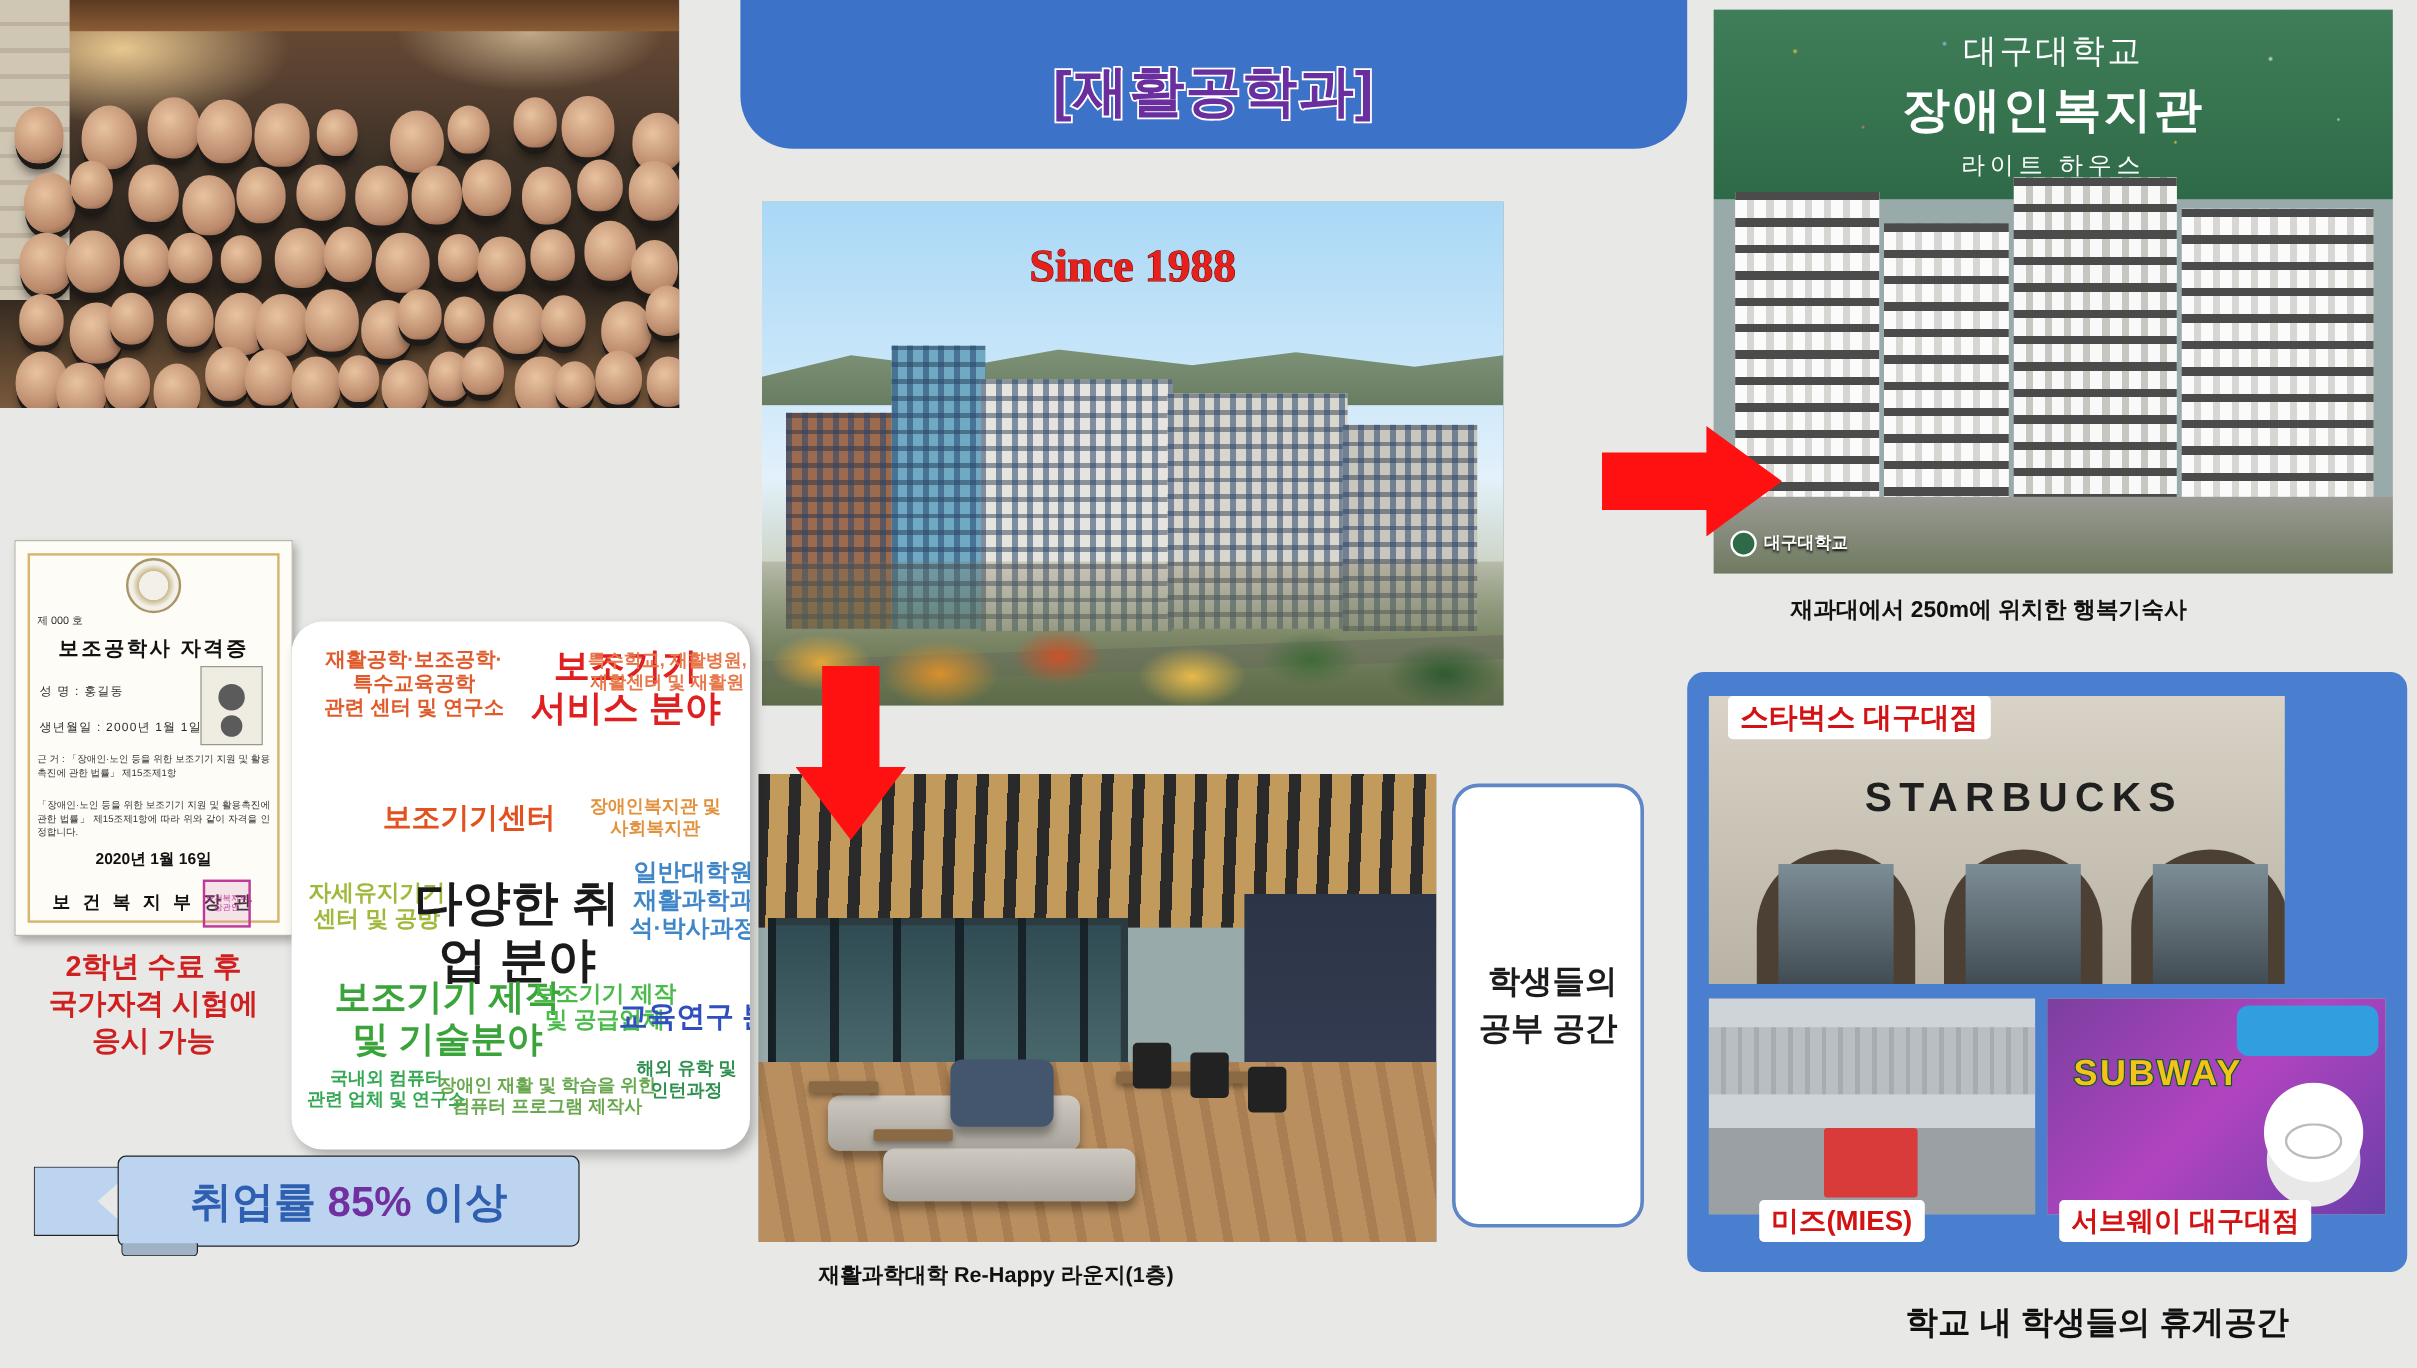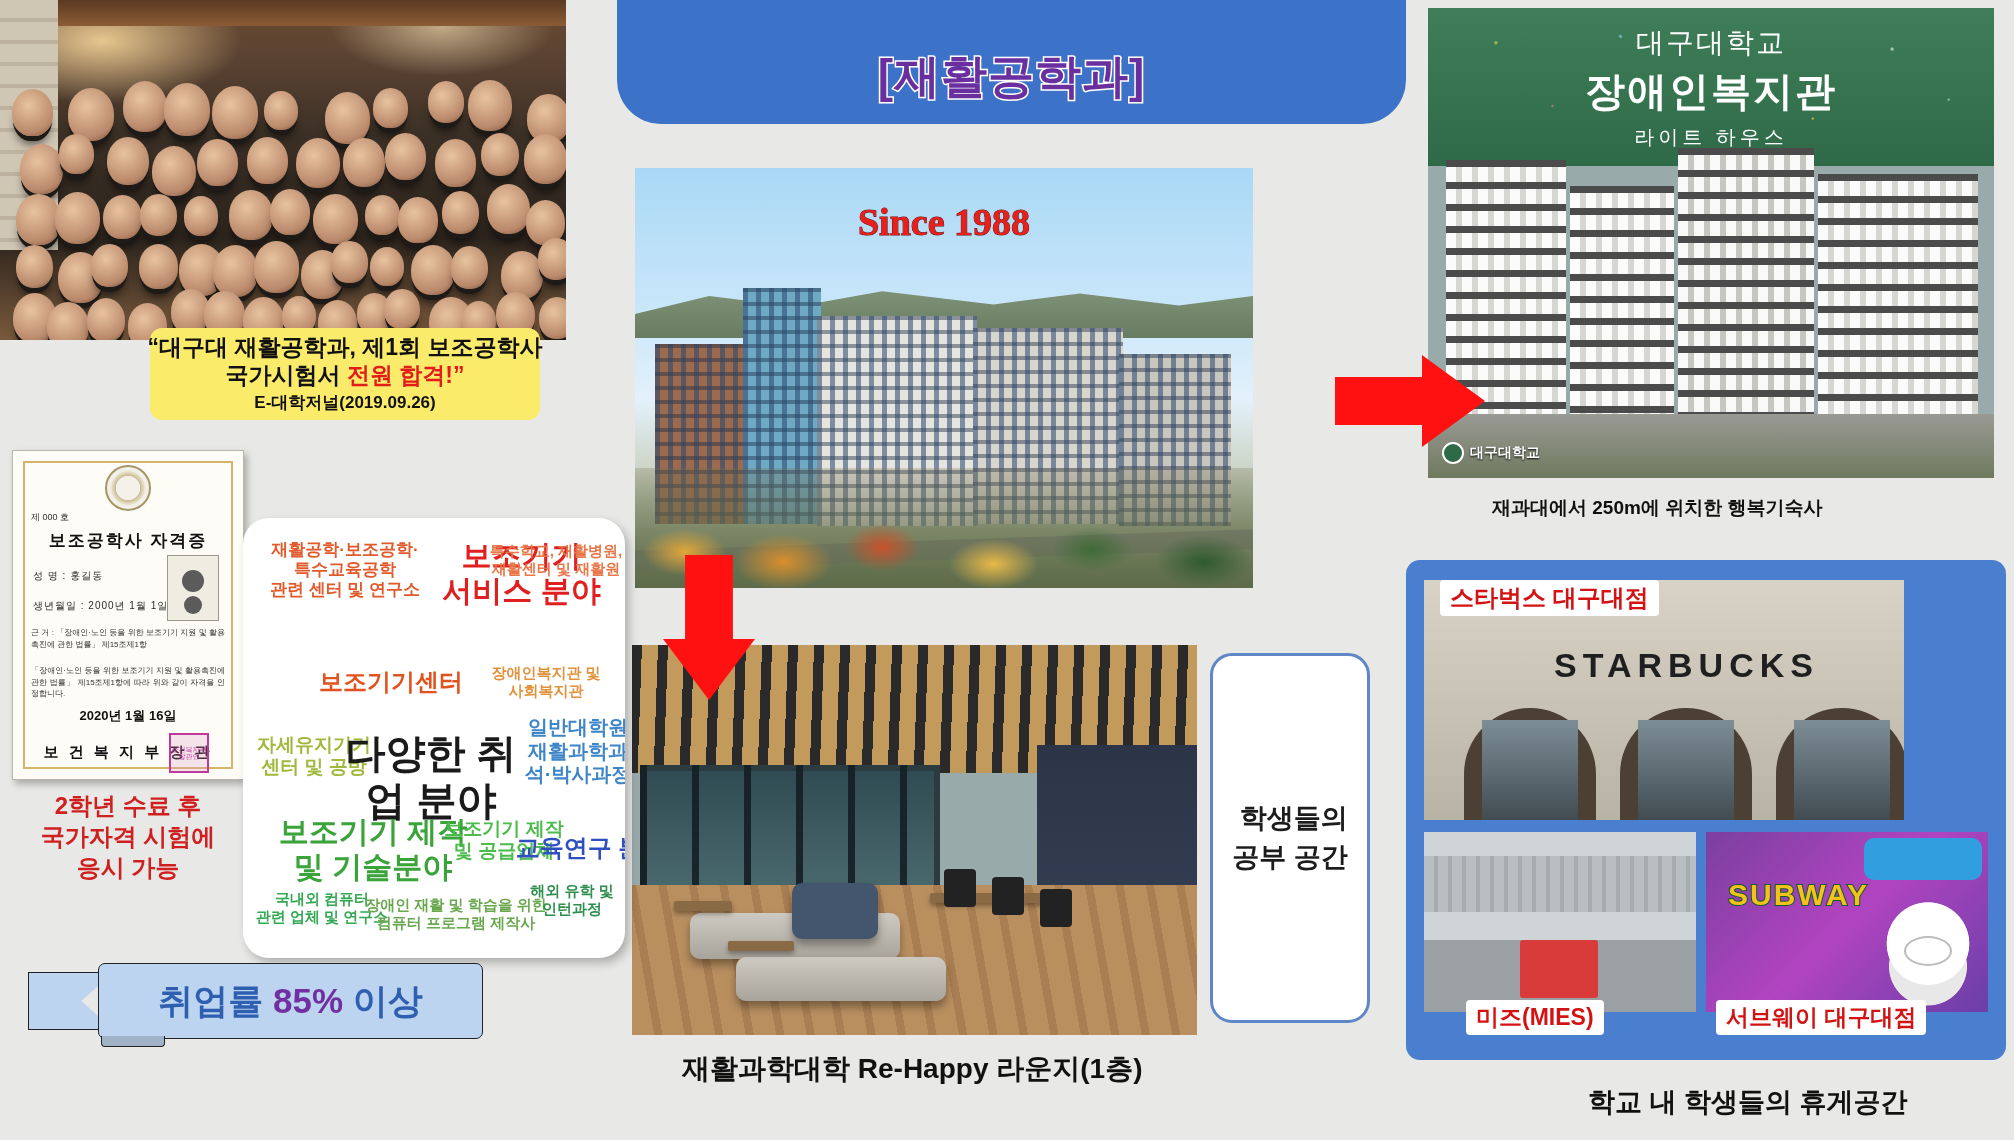--- a/index.html
+++ b/index.html
@@ -189,21 +189,21 @@
 
   
   #study-card {
     left: 1210px; top: 653px; width: 160px; height: 370px;
     border: 3px solid #5f86c6; border-radius: 22px; background: #ffffff;
     display:flex; align-items:center; justify-content:center; z-index: 16;
   }
   #study-card .t { text-align:right; font-size: 27px; font-weight: bold; color:#1c1c1c; line-height: 1.45; }
 
   
-  .cap { font-size: 28px; font-weight: bold; color: #111; white-space: nowrap; z-index: 22; }
+  .cap { font-size: 18px; font-weight: bold; color: #111; white-space: nowrap; z-index: 22; }
   #cap-lounge { left: 682px; top: 1050px; }
   #cap-dorm { left: 1492px; top: 495px; font-size: 19px; }
   #cap-rest { left: 1588px; top: 1084px; font-size: 27px; }
 
   
   #dorm-photo { left: 1428px; top: 8px; width: 566px; height: 470px; z-index: 10; }
   #dorm-photo .banner {
     position:absolute; left:0; right:0; top:0; height: 158px;
     background: linear-gradient(180deg,#3f7e58,#2f6a48);
     display:flex; flex-direction:column; align-items:center; justify-content:center; gap:2px;
@@ -339,27 +339,20 @@
         <div class="head" style="width: 34.153px; height: 39.2759px; left: 461.695px; top: 301.041px; z-index: 4;"></div>
         <div class="head" style="width: 39.3285px; height: 45.2278px; left: 495.898px; top: 291.524px; z-index: 4;"></div>
         <div class="head" style="width: 35.9233px; height: 41.3118px; left: 539.047px; top: 297.307px; z-index: 4;"></div>
       </div>
   </div>
 
   <div class="abs" id="title-banner">
     <div id="title-text">[재활공학과]</div>
   </div>
 
-  <div class="abs" id="news-box">
-    <div class="l1">“대구대 재활공학과, 제1회 보조공학사</div>
-    <div class="l2">
-      <span>국가시험서 </span><span class="hl">전원 합격!”</span>
-    </div>
-    <div class="src">E-대학저널(2019.09.26)</div>
-  </div>
 
   <div class="abs" id="certificate">
     <div class="inner-border"></div>
     <div class="seal-logo"></div>
     <div class="doc-no">제 000 호</div>
     <div class="cert-title">보조공학사 자격증</div>
     <div class="photo-box"></div>
     <div class="fieldrow" style="top:118px">
       <span>성       명</span> :
       <span>홍길동</span>

